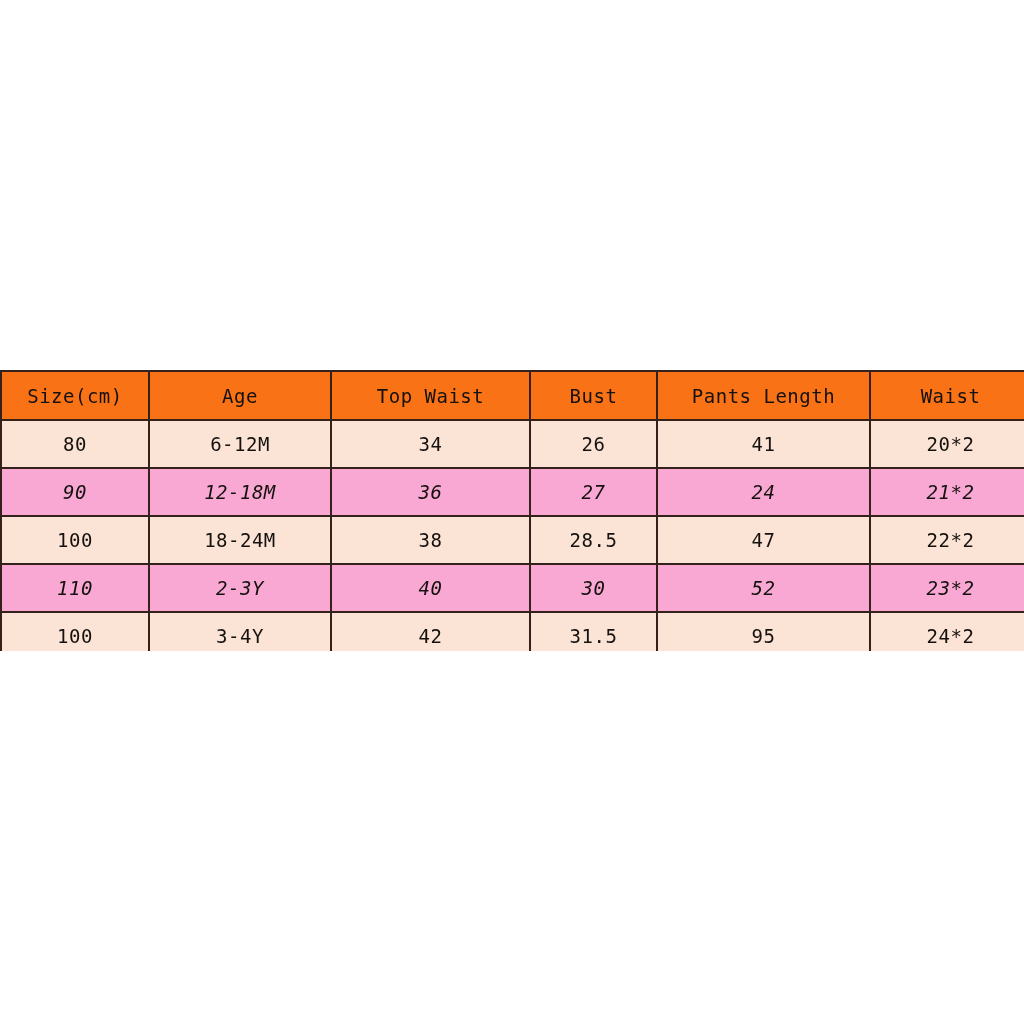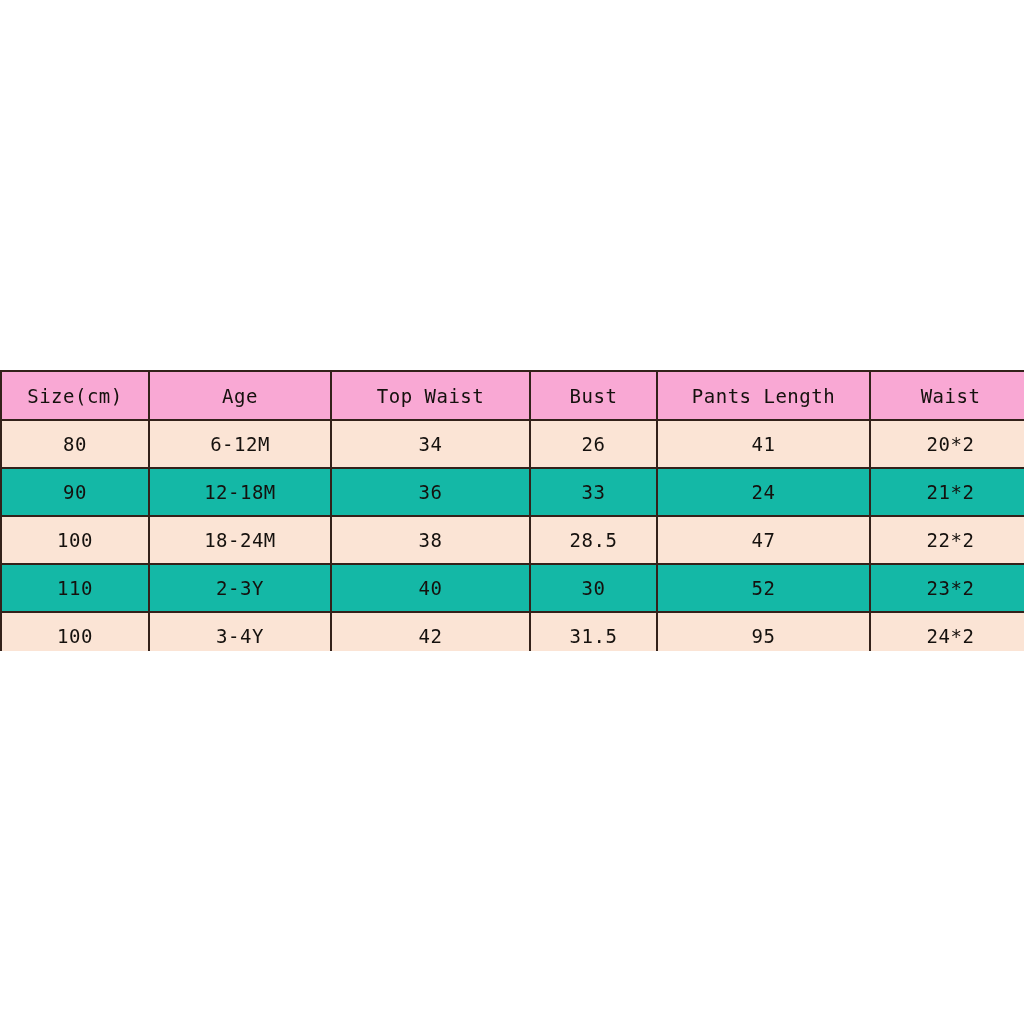--- a/index.html
+++ b/index.html
@@ -48,31 +48,32 @@
     font-weight: normal;
     color: #15110e;
     font-size: 19px;
     letter-spacing: 0.5px;
     padding: 0;
     height: 46px;
     white-space: nowrap;
   }
 
   table.size-chart thead th {
-    background: #f9a8d4;
+    background: #f97316;
     height: 47px;
     font-size: 19px;
     margin-left: 12px;
   }
 
   table.size-chart tbody tr.row-light td {
     background: #fbe4d5;
   }
   table.size-chart tbody tr.row-dark td {
-    background: #14b8a6;
+    background: #f9a8d4;
+    font-style: italic;
   }
 
   
   table.size-chart th:first-child,
   table.size-chart td:first-child {
     border-left: 2px solid #33211a;
   }
 </style>
 </head>
 <body>
@@ -103,21 +104,21 @@
         <td>6-12M</td>
         <td>34</td>
         <td>26</td>
         <td>41</td>
         <td>20*2</td>
       </tr>
       <tr class="row-dark">
         <td>90</td>
         <td>12-18M</td>
         <td>36</td>
-        <td>33</td>
+        <td>27</td>
         <td>24</td>
         <td>21*2</td>
       </tr>
       <tr class="row-light">
         <td>100</td>
         <td>18-24M</td>
         <td>38</td>
         <td>28.5</td>
         <td>47</td>
         <td>22*2</td>

